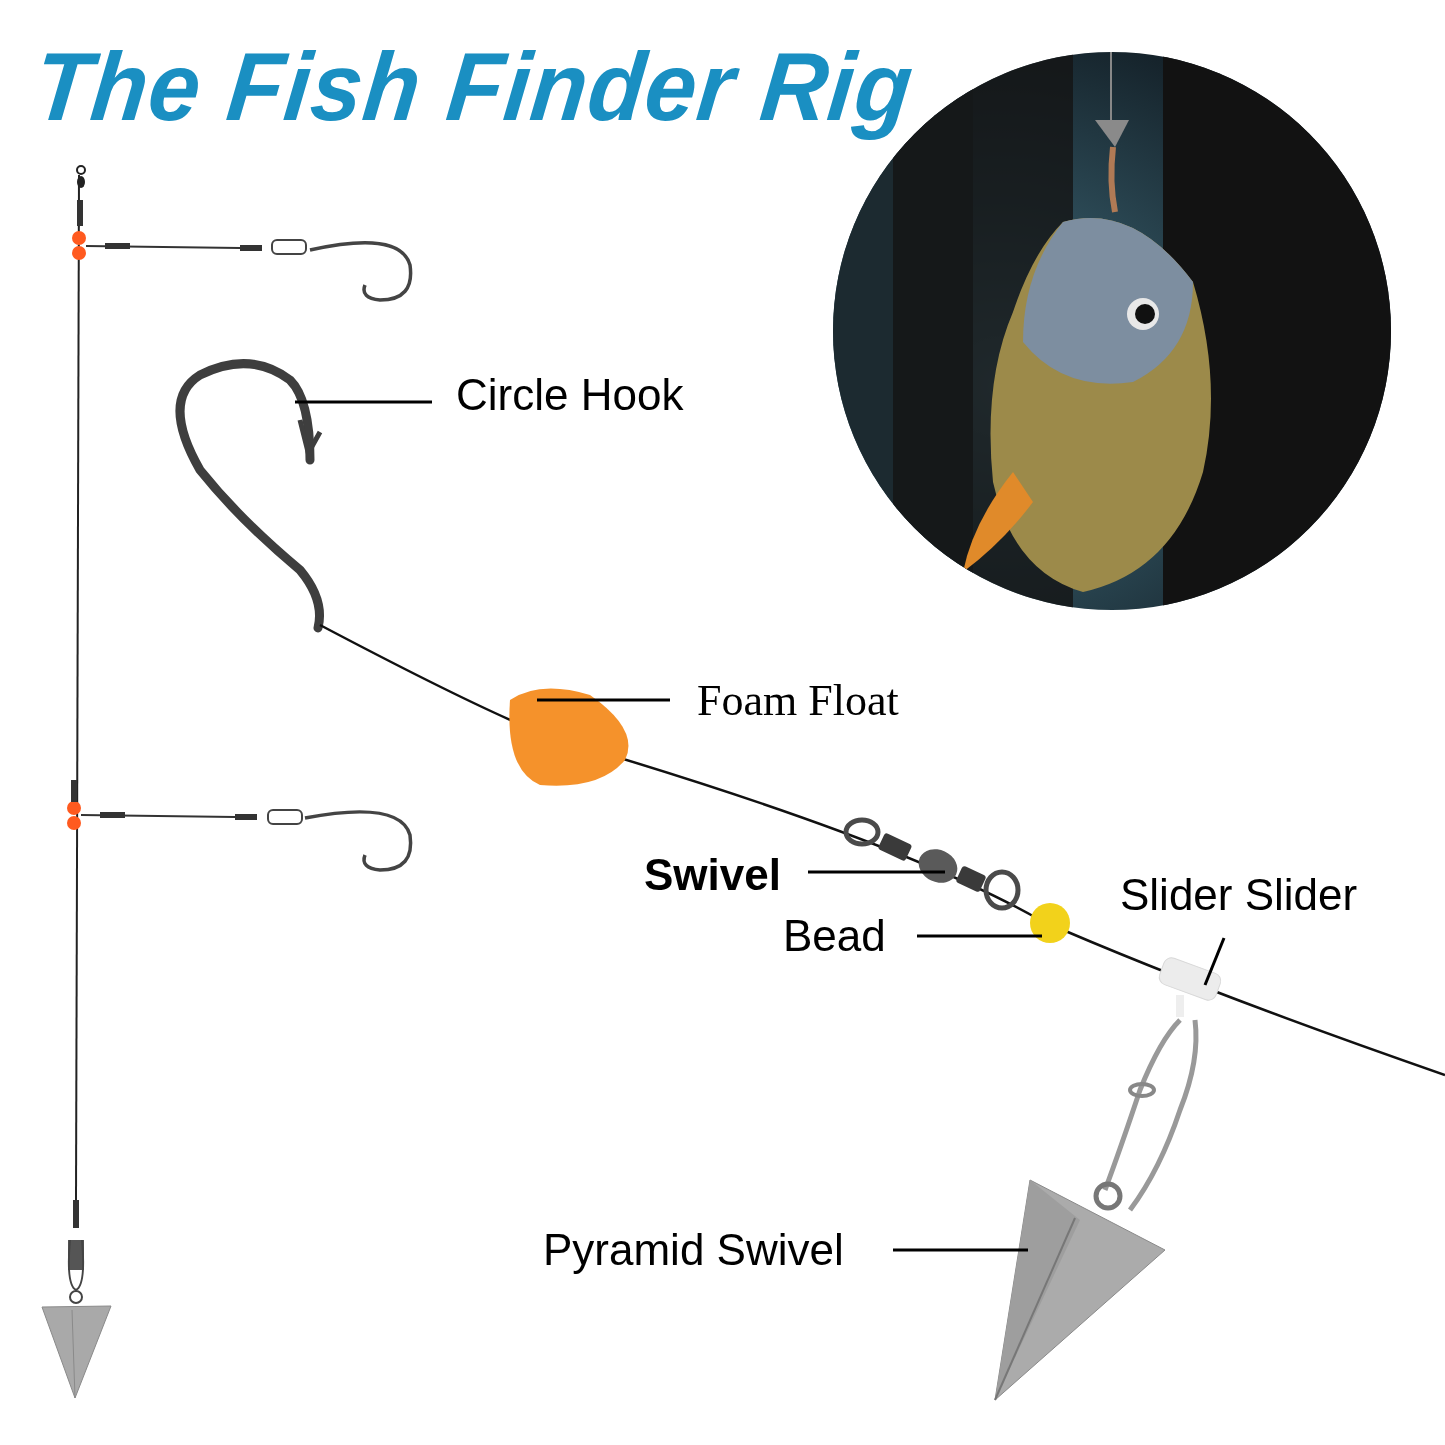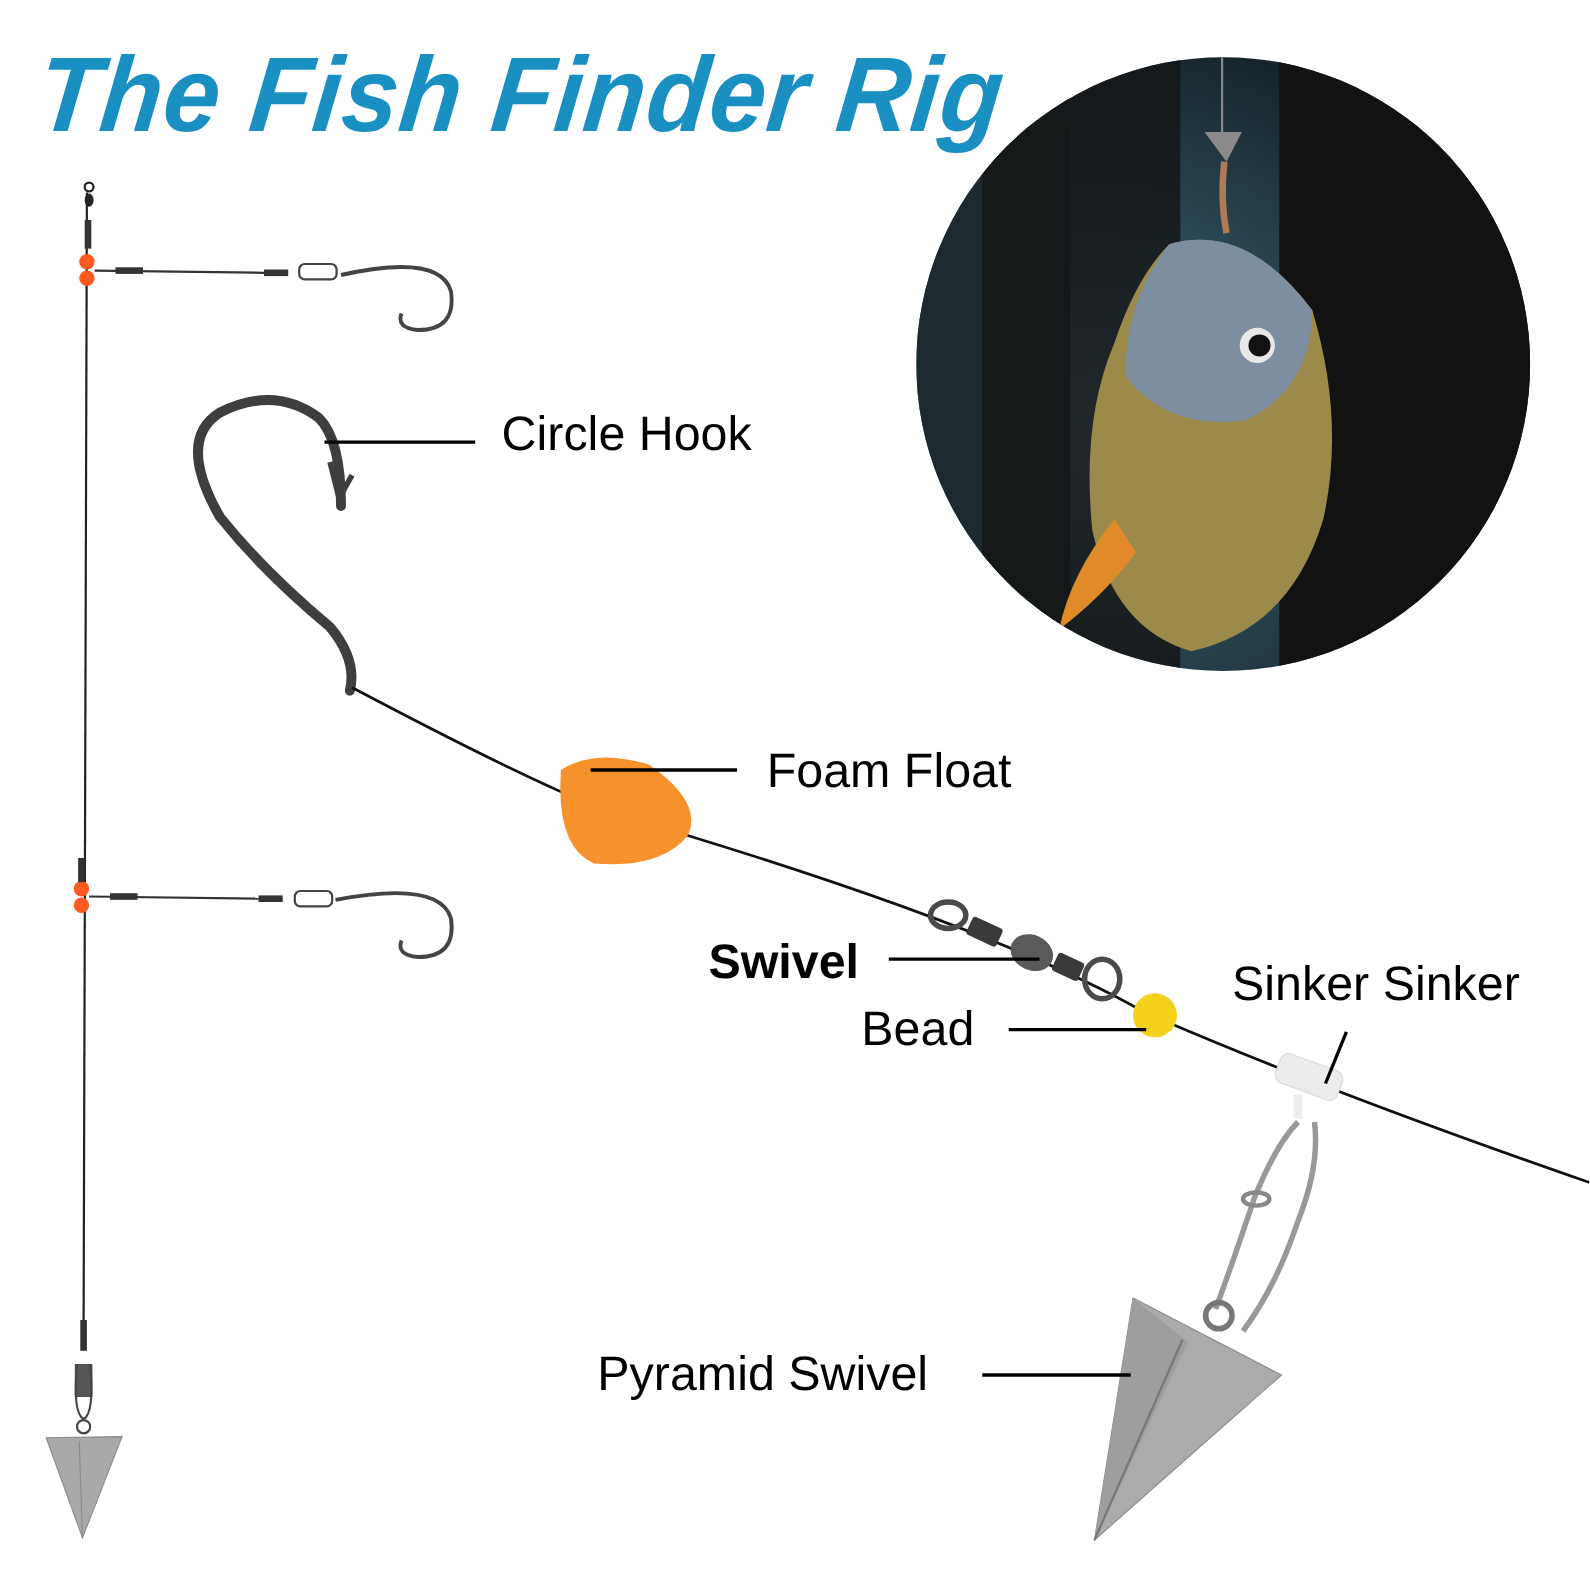--- a/index.html
+++ b/index.html
@@ -105,17 +105,17 @@
 
   <line x1="295" y1="402" x2="432" y2="402" stroke="#000" stroke-width="3"></line>
   <line x1="537" y1="700" x2="670" y2="700" stroke="#000" stroke-width="3"></line>
   <line x1="808" y1="872" x2="945" y2="872" stroke="#000" stroke-width="3"></line>
   <line x1="917" y1="936" x2="1042" y2="936" stroke="#000" stroke-width="3"></line>
   <line x1="1224" y1="938" x2="1205" y2="985" stroke="#000" stroke-width="3"></line>
   <line x1="893" y1="1250" x2="1028" y2="1250" stroke="#000" stroke-width="3"></line>
 </svg>
 
 <div class="label" style="left:456px;top:373px;">Circle Hook</div>
-<div class="label" style="left:697px;top:679px;">Foam Float</div>
+<div class="label" style="left:697px;top:679px;font-family:Liberation Serif, serif;">Foam Float</div>
 <div class="label" style="left:644px;top:853px;font-weight:bold;">Swivel</div>
 <div class="label" style="left:783px;top:914px;">Bead</div>
-<div class="label" style="left:1120px;top:873px;">Sinker Sinker</div>
+<div class="label" style="left:1120px;top:873px;">Slider Slider</div>
 <div class="label" style="left:543px;top:1228px;">Pyramid Swivel</div>
 
 </body></html>

